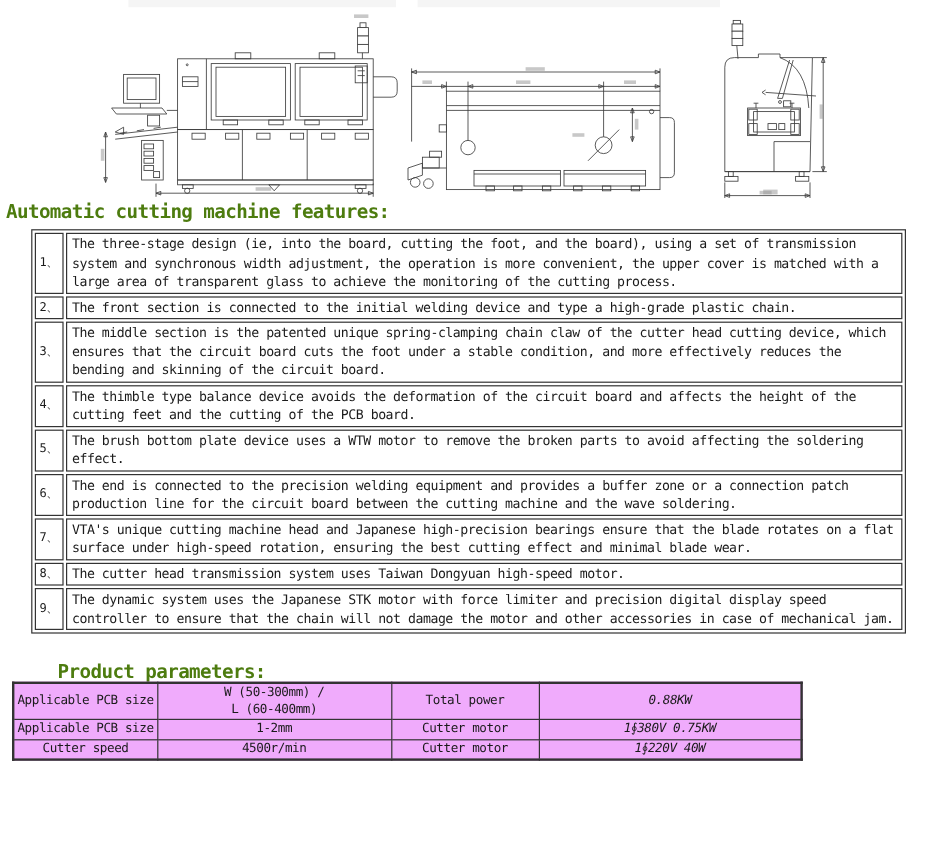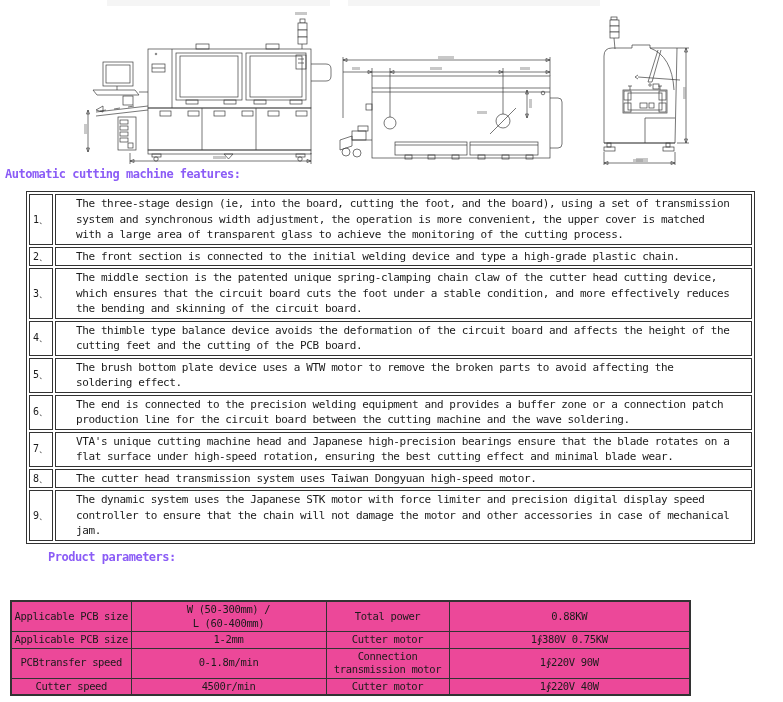--- a/index.html
+++ b/index.html
@@ -1,41 +1,41 @@
 <!DOCTYPE html>
 <html><head>
 <meta charset="utf-8">
 <style>
   html,body{margin:0;padding:0;background:#fff;}
   #page{position:relative;width:783px;height:702px;background:#fff;overflow:hidden;
         font-family:"DejaVu Sans Mono","DejaVu Sans",monospace;color:#1b1b1b;}
   svg{display:block;}
-  .heading{position:absolute;color:#8b5cf6;font-size:12px;font-weight:bold;
+  .heading{position:absolute;color:#4d7c0f;font-size:16px;font-weight:bold;
            letter-spacing:-0.5px;white-space:nowrap;text-align:right;}
   #features-heading{left:5px;top:167px;}
   #parameters-heading{left:8px;top:550px;margin-left:40px;}
 
   
   table.features{position:absolute;left:26px;top:191px;width:729px;
                  border:1px solid #333;border-spacing:2px;table-layout:fixed;
                  background:#fff;}
   table.features td{border:1px solid #333;vertical-align:middle;
                     font-size:11px;line-height:15.5px;letter-spacing:-0.4px;}
   table.features td.num{width:24px;font-size:10px;padding:1px 1px 1px 3px;
                         text-align:left;color:#1b1b1b;box-sizing:border-box;}
-  table.features td.txt{padding:1px 20px;box-sizing:border-box;}
+  table.features td.txt{padding:1px 4px;box-sizing:border-box;}
 
   
-  table.params{position:absolute;left:10px;top:600px;width:655px;
-               border-collapse:collapse;table-layout:fixed;background:#ec4899;}
+  table.params{position:absolute;left:10px;top:568px;width:655px;
+               border-collapse:collapse;table-layout:fixed;background:#f0abfc;}
   table.params td{border:1px solid #333;text-align:center;vertical-align:middle;
                   font-size:10.5px;line-height:13.5px;letter-spacing:-0.35px;
                   padding:1px 2px;white-space:pre-line;box-sizing:border-box;}
   table.params{border:2px solid #333;}
-  .c0{width:120px;} .c1{width:195px;} .c2{width:123px;} .c3{width:241px;}
+  .c0{width:120px;} .c1{width:195px;} .c2{width:123px;} .c3{width:219px;font-style:italic;}
 
   .ln{stroke:#3c3c3c;stroke-width:0.7;fill:none;}
   .lnf{stroke:#3c3c3c;stroke-width:0.7;fill:#fff;}
   .smudge{fill:#9a9a9a;opacity:0.55;stroke:none;}
   .band{fill:#f5f5f5;stroke:none;}
 </style>
 </head>
 <body>
 
 <div id="page">
@@ -283,27 +283,20 @@
         <td class="c2">Total power</td>
         <td class="c3">0.88KW</td>
       </tr>
       <tr>
         <td class="c0">Applicable PCB size</td>
         <td class="c1">1-2mm</td>
         <td class="c2">Cutter motor</td>
         <td class="c3">1∮380V 0.75KW</td>
       </tr>
       <tr>
-        <td class="c0">PCBtransfer speed</td>
-        <td class="c1">0-1.8m/min</td>
-        <td class="c2">Connection
-transmission motor</td>
-        <td class="c3">1∮220V 90W</td>
-      </tr>
-      <tr>
         <td class="c0">Cutter speed</td>
         <td class="c1">4500r/min</td>
         <td class="c2">Cutter motor</td>
         <td class="c3">1∮220V 40W</td>
       </tr>
     </tbody>
   </table>
 
 </div>
 

